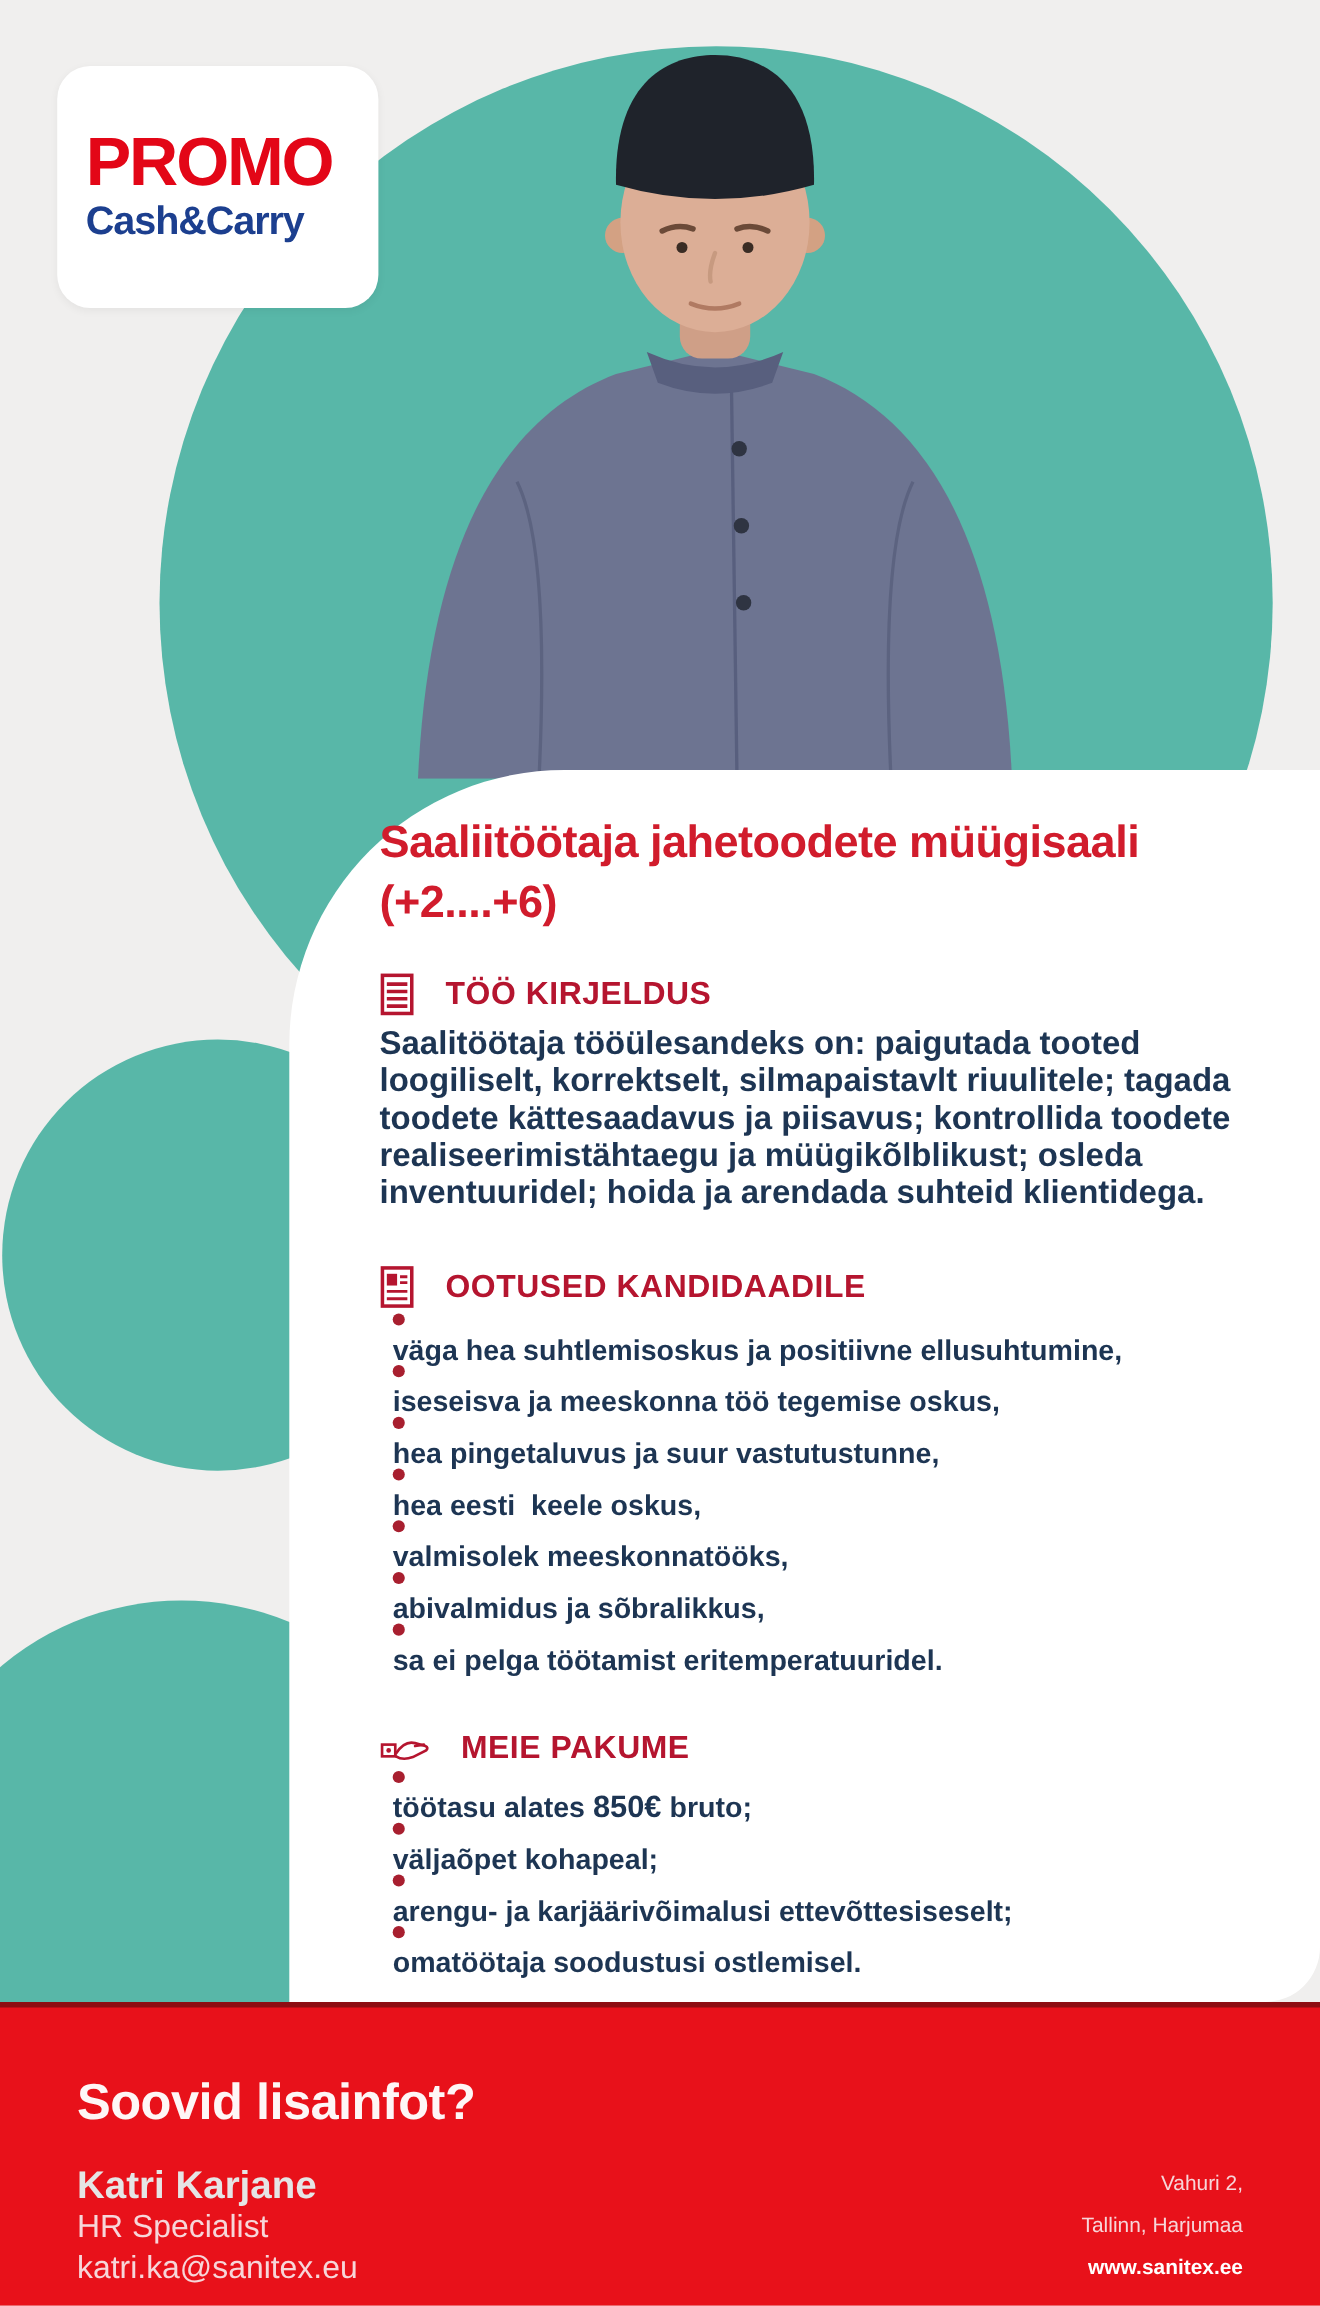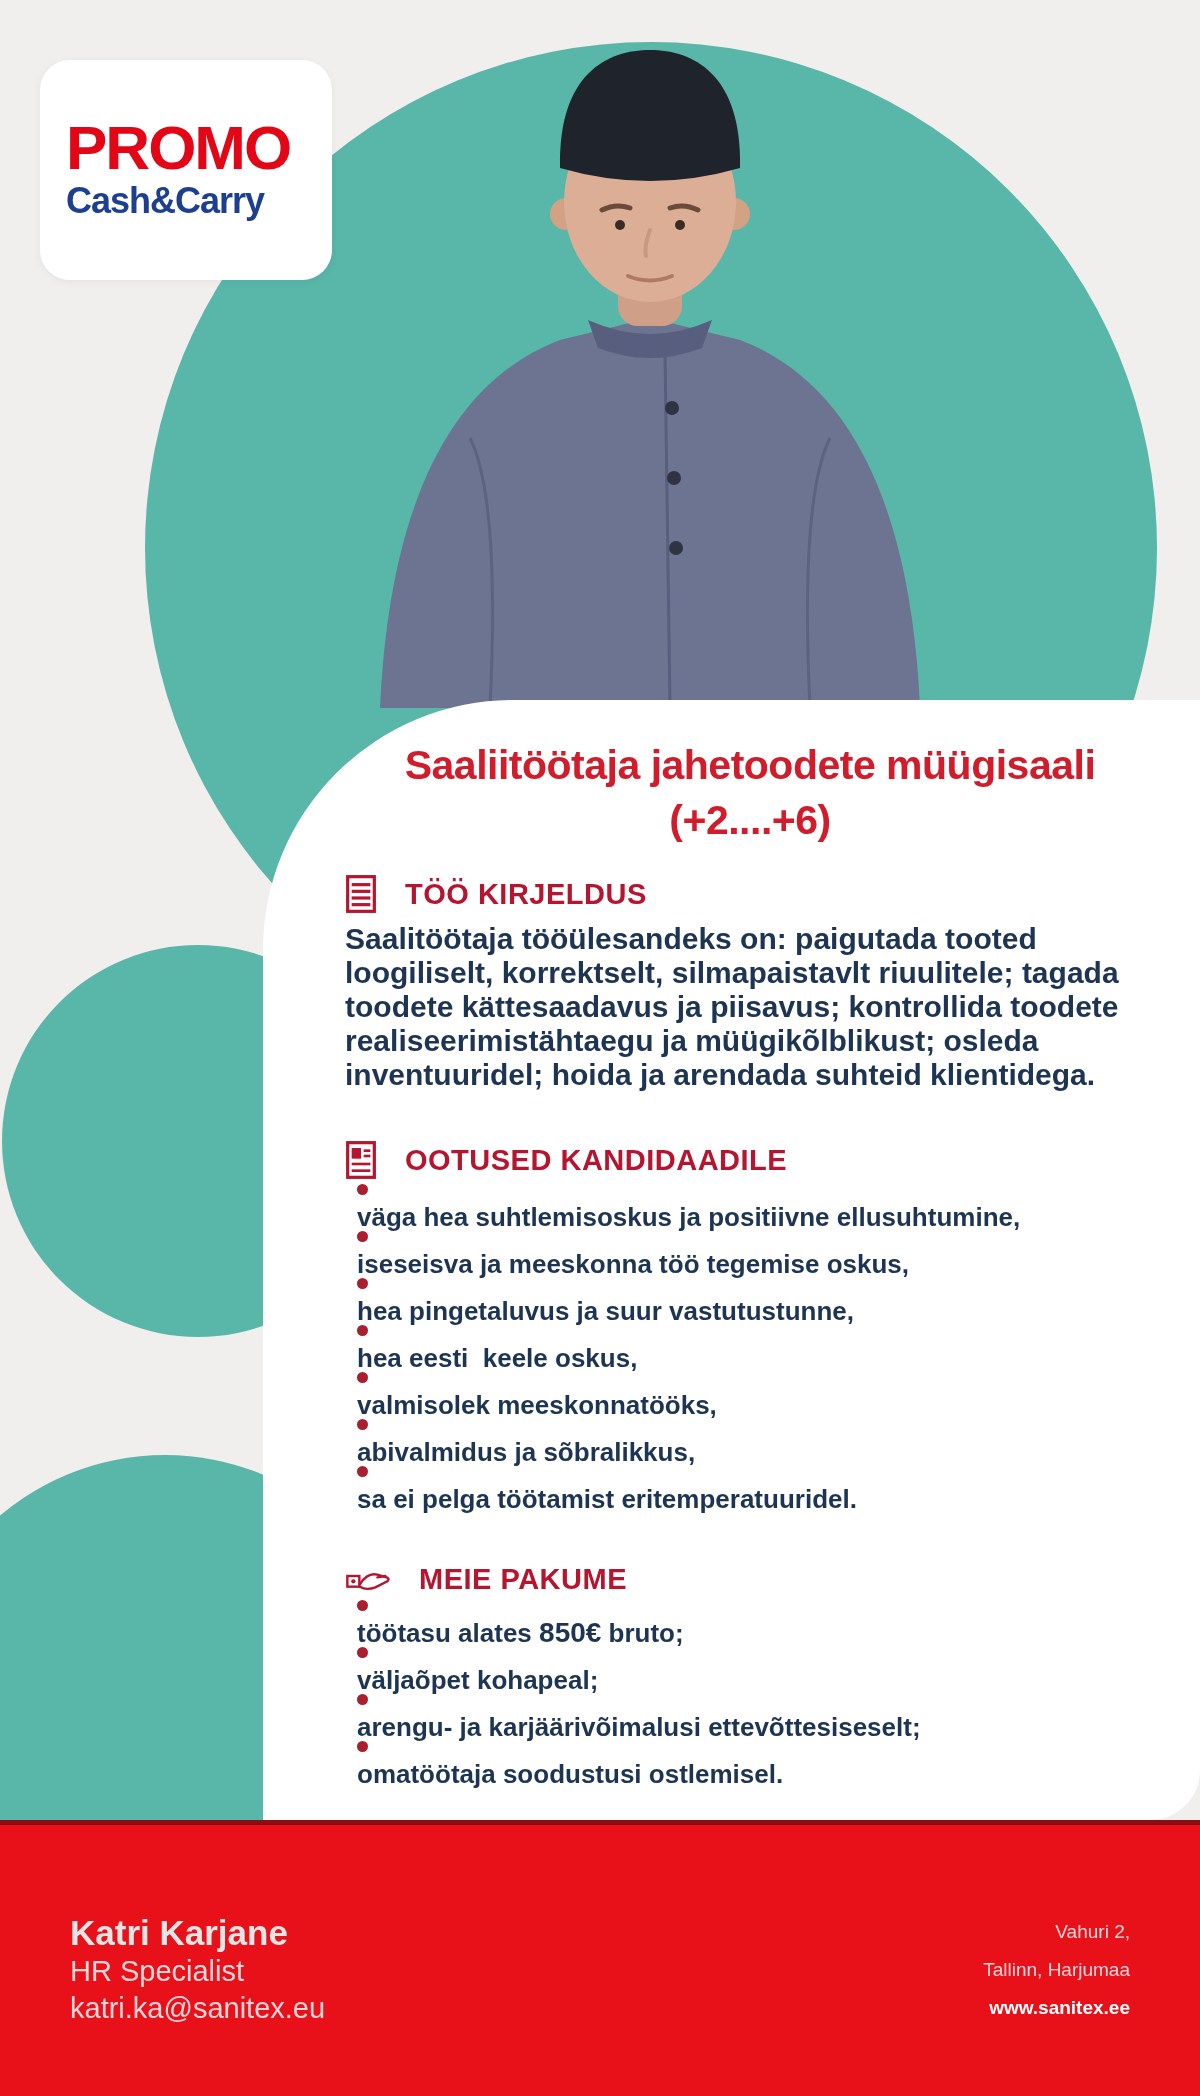--- a/index.html
+++ b/index.html
@@ -15,35 +15,35 @@
   .circle{position:absolute;border-radius:50%;background:#58b7a8;z-index:1;}
   .circle-big{left:145px;top:42px;width:1012px;height:1012px;}
   .circle-mid{left:2px;top:945px;width:392px;height:392px;}
   .circle-bottom{left:-90px;top:1455px;width:510px;height:510px;}
 
   
   .photo{position:absolute;left:320px;top:18px;width:650px;height:690px;z-index:2;}
 
   
   .logo-card{
-    position:absolute;left:40px;top:60px;width:292px;height:220px;
+    position:absolute;left:52px;top:60px;width:292px;height:220px;
     background:#ffffff;border-radius:30px;z-index:3;
     box-shadow:0 2px 8px rgba(0,0,0,0.05);
     display:flex;flex-direction:column;justify-content:center;padding-left:26px;box-sizing:border-box;
   }
   .logo-promo{font-size:62px;font-weight:900;color:#e30617;letter-spacing:-2px;line-height:60px;}
   .logo-cash{font-size:36px;font-weight:800;color:#1c3f8f;letter-spacing:-1px;margin-top:2px;}
 
   
   .card{
     position:absolute;left:263px;top:700px;width:937px;height:1120px;
     background:#ffffff;border-radius:250px 0 50px 0;z-index:3;
     box-sizing:border-box;padding:38px 45px 0 82px;
   }
-  .title{margin:0 0 26px 0;text-align:center;}
+  .title{margin:0 0 36px 0;}
   .title span{display:block;font-size:41px;line-height:55px;font-weight:800;color:#d11c2c;letter-spacing:-0.5px;}
   .sec-head{display:flex;align-items:center;gap:28px;margin:0 0 8px 0;}
   .sec-head h2{margin:0;font-size:29px;font-weight:800;color:#b5152f;letter-spacing:0.5px;}
   .sec-icon{display:inline-flex;width:32px;height:40px;flex:0 0 auto;}
   .sec-icon.wide{width:46px;height:32px;}
   .para{
     margin:0;font-size:30px;line-height:34px;color:#1d3553;font-weight:600;
     max-width:830px;
   }
   .sec-ootused{margin-top:48px;}
@@ -183,20 +183,21 @@
           <li><span class="dot"></span><span class="bullet-text"><span>töötasu alates </span><b>850€</b><span> bruto;</span></span></li>
           <li><span class="dot"></span><span class="bullet-text"><span>väljaõpet kohapeal;</span></span></li>
           <li><span class="dot"></span><span class="bullet-text"><span>arengu- ja karjäärivõimalusi ettevõttesiseselt;</span></span></li>
           <li><span class="dot"></span><span class="bullet-text"><span>omatöötaja soodustusi ostlemisel.</span></span></li>
         </ul>
     </section>
 
   </div>
 
   <footer>
+    <div class="footer-q">Soovid lisainfot?</div>
     <div class="footer-row">
       <div class="contact">
         <div class="name">Katri Karjane</div>
         <div class="role">HR Specialist</div>
         <div class="email">katri.ka@sanitex.eu</div>
       </div>
       <div class="addr">
         <div>Vahuri 2,</div>
         <div>Tallinn, Harjumaa</div>
         <div class="site">www.sanitex.ee</div>

